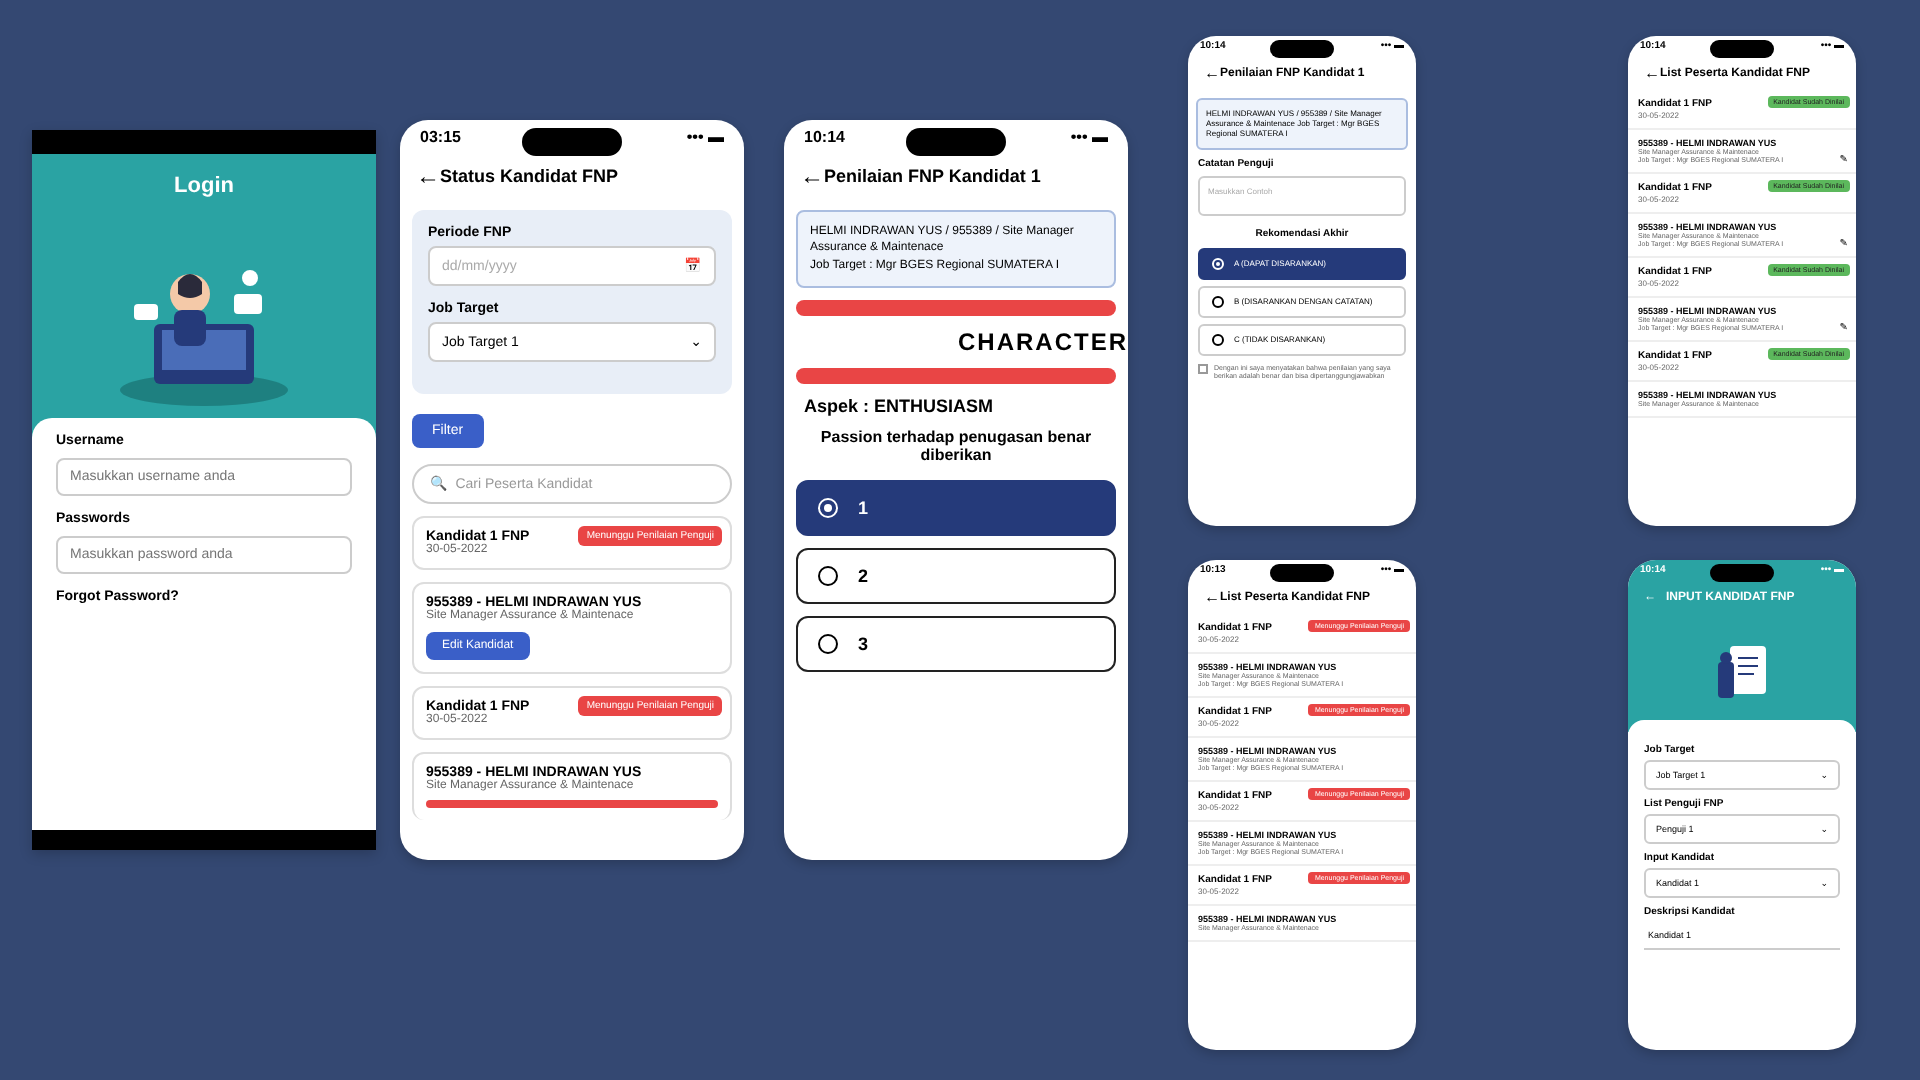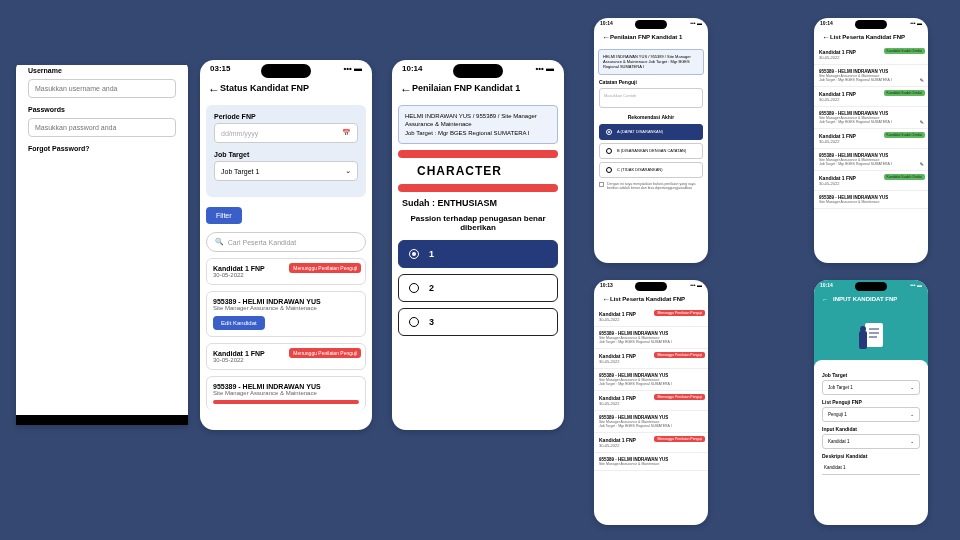--- a/index.html
+++ b/index.html
@@ -37,21 +37,21 @@
   #p2 .badge-red { position:absolute; right:4px; top:4px; background:#e94545; color:#fff; font-size:5px; padding:2px 4px; border-radius:3px; }
   #p2 .subname { font-size:7px; font-weight:700; margin-top:0; }
   #p2 .subrole { font-size:6px; color:#666; }
   #p2 .edit-btn { background:#3a5fc8; color:#fff; border:none; border-radius:4px; padding:4px 8px; font-size:6px; margin-top:4px; }
   #p2 .redbar { background:#e94545; height:4px; border-radius:2px; margin-top:4px; }
   
   
   #p3 { left: 392px; top: 60px; width: 172px; height: 370px; }
   #p3 .info-box { border:1px solid #aabde0; background:#eef3fb; border-radius:4px; margin:6px; padding:6px; font-size:6px; line-height:1.4; }
   #p3 .red-div { background:#e94545; height:8px; border-radius:4px; margin:6px; }
-  #p3 .char-title { text-align:left; font-size:12px; font-weight:700; letter-spacing:1px; margin:4px 0;padding-left:25px; }
+  #p3 .char-title { text-align:right; font-size:12px; font-weight:700; letter-spacing:1px; margin:4px 0;padding-left:25px; }
   #p3 .aspek { font-size:9px; font-weight:700; margin:6px 10px; }
   #p3 .passion { font-size:8px; text-align:center; font-weight:600; margin:4px 10px 8px; }
   #p3 .opt { border:1px solid #222; border-radius:6px; margin:6px; padding:8px 10px; display:flex; align-items:center; gap:10px; font-size:9px; font-weight:600; }
   #p3 .opt.sel { background:#253a7a; color:#fff; border-color:#253a7a; }
   #p3 .radio { width:10px; height:10px; border:1.5px solid currentColor; border-radius:50%; display:inline-flex; align-items:center; justify-content:center; }
   #p3 .radio.on::after { content:""; width:4px; height:4px; background:#fff; border-radius:50%; }
   
   
   .sm { width: 114px; font-size:5px; }
   .sm .status-bar { font-size:5px; padding:2px 6px; }
@@ -95,20 +95,34 @@
   #p7 .fcard { background:#fff; border-radius:8px 8px 0 0; margin-top:-6px; padding:8px; position:relative; }
   #p7 .il { font-size:5px; font-weight:700; margin-bottom:2px; margin-top:4px; }
   #p7 .isel { border:1px solid #ccc; border-radius:3px; padding:4px 5px; font-size:4.5px; display:flex; justify-content:space-between; align-items:center; }
   #p7 .itxt { font-size:4.5px; border-bottom:1px solid #ccc; padding:4px 2px; }
 </style>
 </head>
 <body>
 
 <div id="p1" class="phone">
   <div class="top-black"></div>
+  <div class="hero">
+    <div class="login-title">Login</div>
+    <svg class="illus" viewBox="0 0 110 90">
+      <ellipse cx="55" cy="78" rx="42" ry="8" fill="#1e8080"></ellipse>
+      <rect x="30" y="45" width="50" height="30" rx="3" fill="#253a7a"></rect>
+      <rect x="34" y="48" width="42" height="20" fill="#4a6db8"></rect>
+      <circle cx="48" cy="30" r="10" fill="#f4c9a8"></circle>
+      <path d="M42 24 Q48 16 54 24 L54 30 Q48 34 42 30 Z" fill="#2a2a3a"></path>
+      <rect x="40" y="38" width="16" height="18" rx="4" fill="#253a7a"></rect>
+      <rect x="70" y="30" width="14" height="10" rx="2" fill="#fff"></rect>
+      <rect x="20" y="35" width="12" height="8" rx="2" fill="#fff"></rect>
+      <circle cx="78" cy="22" r="4" fill="#fff"></circle>
+    </svg>
+  </div>
   <div class="card">
     <label>Username</label>
     <input placeholder="Masukkan username anda" style="">
     <label>Passwords</label>
     <input type="password" placeholder="Masukkan password anda" style="">
     <div class="forgot">Forgot Password?</div>
   </div>
   <div class="bot-black"></div>
 </div>
 
@@ -171,21 +185,21 @@
     <span class="back-arrow">←</span>
     <span class="header-title">Penilaian FNP Kandidat 1</span>
   </div>
   <div class="info-box">
     <div>HELMI INDRAWAN YUS / 955389 / Site Manager Assurance &amp; Maintenace</div>
     <div>Job Target : Mgr BGES Regional SUMATERA I</div>
   </div>
   <div class="red-div"></div>
   <div class="char-title">CHARACTER</div>
   <div class="red-div"></div>
-  <div class="aspek">Sudah : ENTHUSIASM</div>
+  <div class="aspek">Aspek : ENTHUSIASM</div>
   <div class="passion">Passion terhadap penugasan benar diberikan</div>
   <div class="opt sel">
     <span class="radio on"></span>
     <span>1</span>
   </div>
   <div class="opt">
     <span class="radio"></span>
     <span>2</span>
   </div>
   <div class="opt">

